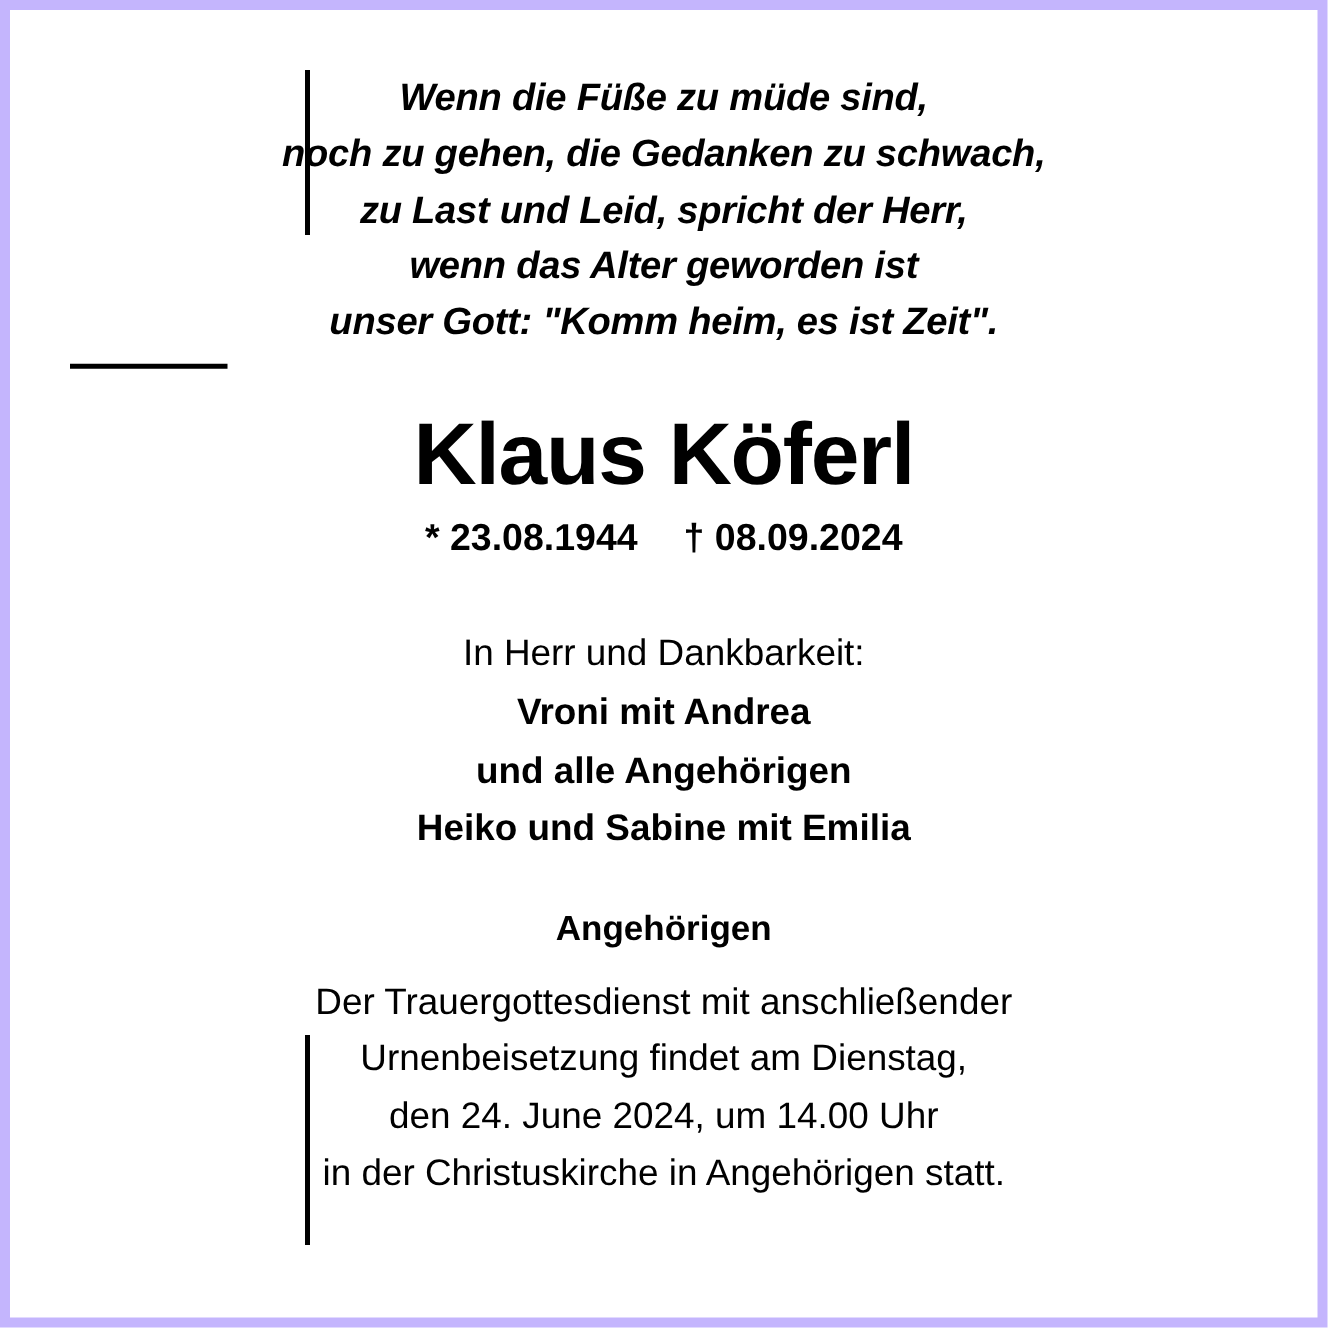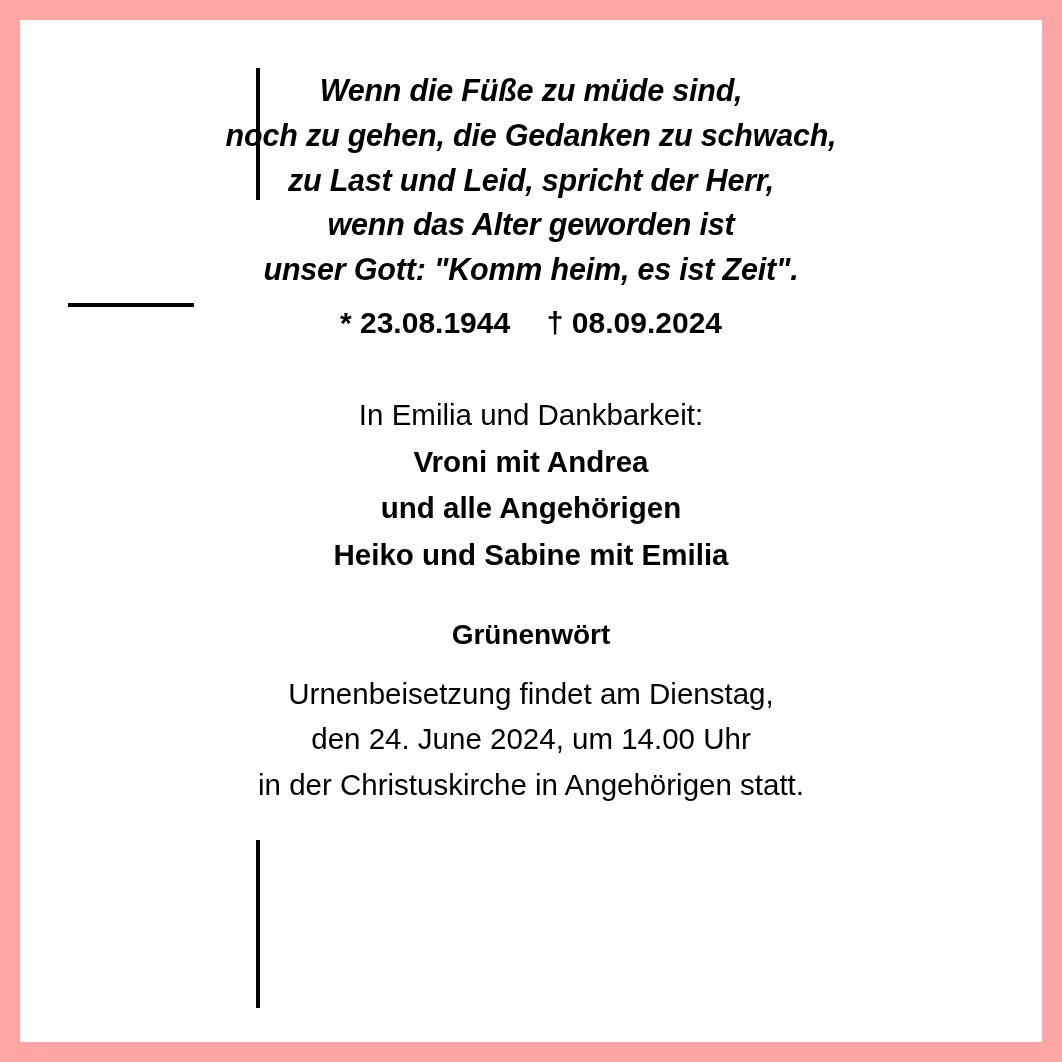--- a/index.html
+++ b/index.html
@@ -13,22 +13,22 @@
     font-family: "Liberation Sans", sans-serif;
     color: #000000;
     overflow: hidden;
   }
 
   .notice {
     position: relative;
     box-sizing: border-box;
     width: 1062px;
     height: 1062px;
-    background: #fca5a5;
-    padding: 20px;
+    background: #c4b5fd;
+    padding: 8px;
   }
 
   .inner {
     position: relative;
     box-sizing: border-box;
     width: 100%;
     height: 100%;
     background: #ffffff;
     overflow: hidden;
   }
@@ -127,37 +127,39 @@
     <div class="content">
 
       <div class="poem">
         <div>Wenn die Füße zu müde sind,</div>
         <div>noch zu gehen, die Gedanken zu schwach,</div>
         <div>zu Last und Leid, spricht der Herr,</div>
         <div>wenn das Alter geworden ist</div>
         <div>unser Gott: "Komm heim, es ist Zeit".</div>
       </div>
 
+      <div class="name">Klaus Köferl</div>
 
       <div class="dates">
         <span>* 23.08.1944</span>
         <span class="sep"></span>
         <span>† 08.09.2024</span>
       </div>
 
       <div class="thanks">
-        <div class="lead">In Emilia und Dankbarkeit:</div>
+        <div class="lead">In Herr und Dankbarkeit:</div>
         <div class="fam">Vroni mit Andrea</div>
         <div class="fam">und alle Angehörigen</div>
         <div class="fam">Heiko und Sabine mit Emilia</div>
       </div>
 
-      <div class="place">Grünenwört</div>
+      <div class="place">Angehörigen</div>
 
       <div class="service">
+        <div>Der Trauergottesdienst mit anschließender</div>
         <div>Urnenbeisetzung findet am Dienstag,</div>
         <div>den 24. June 2024, um 14.00 Uhr</div>
         <div>in der Christuskirche in Angehörigen statt.</div>
       </div>
 
     </div>
   </div>
 </div>
 
 </body></html>

